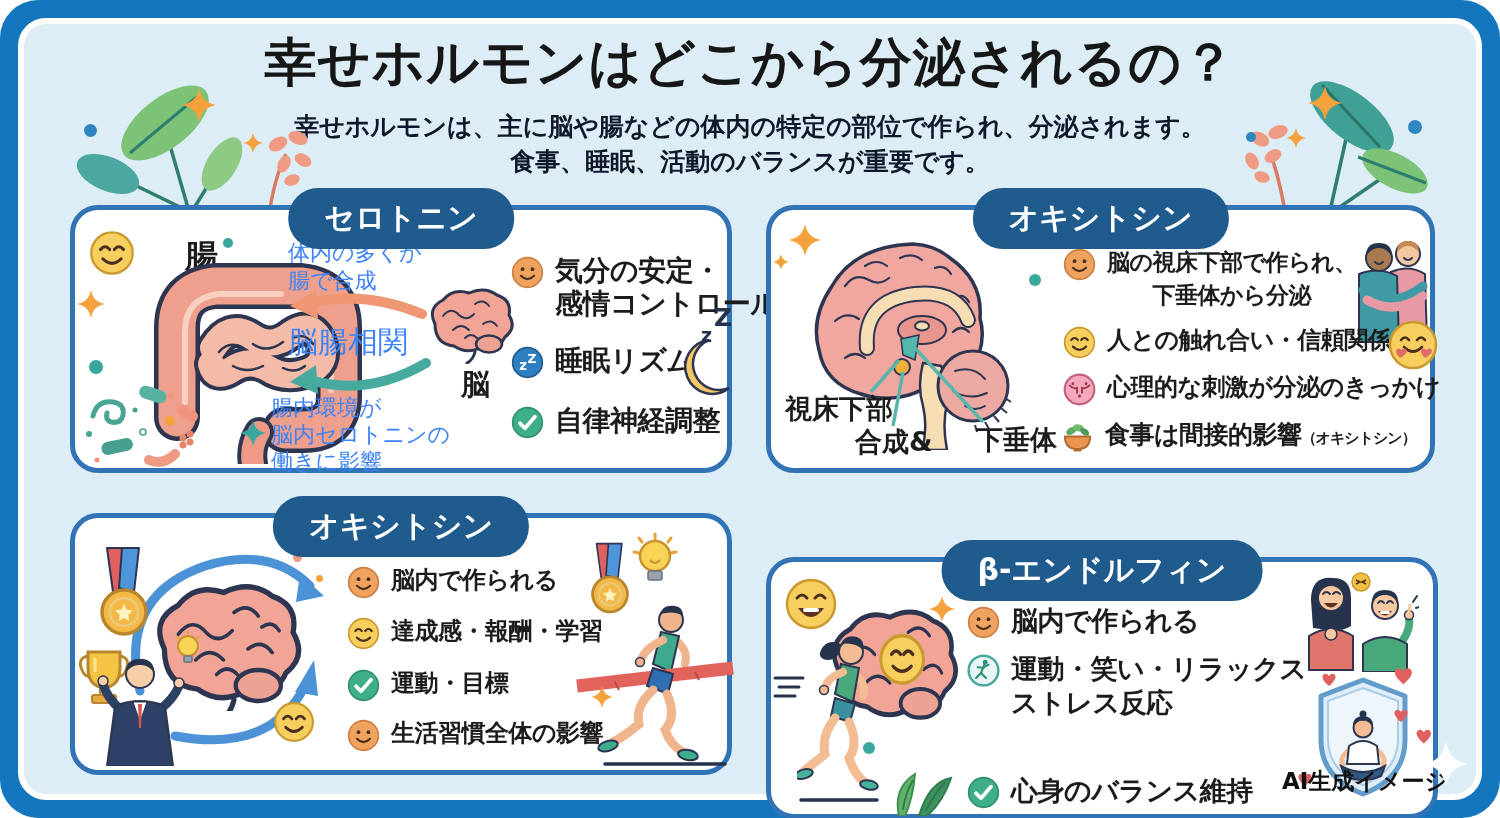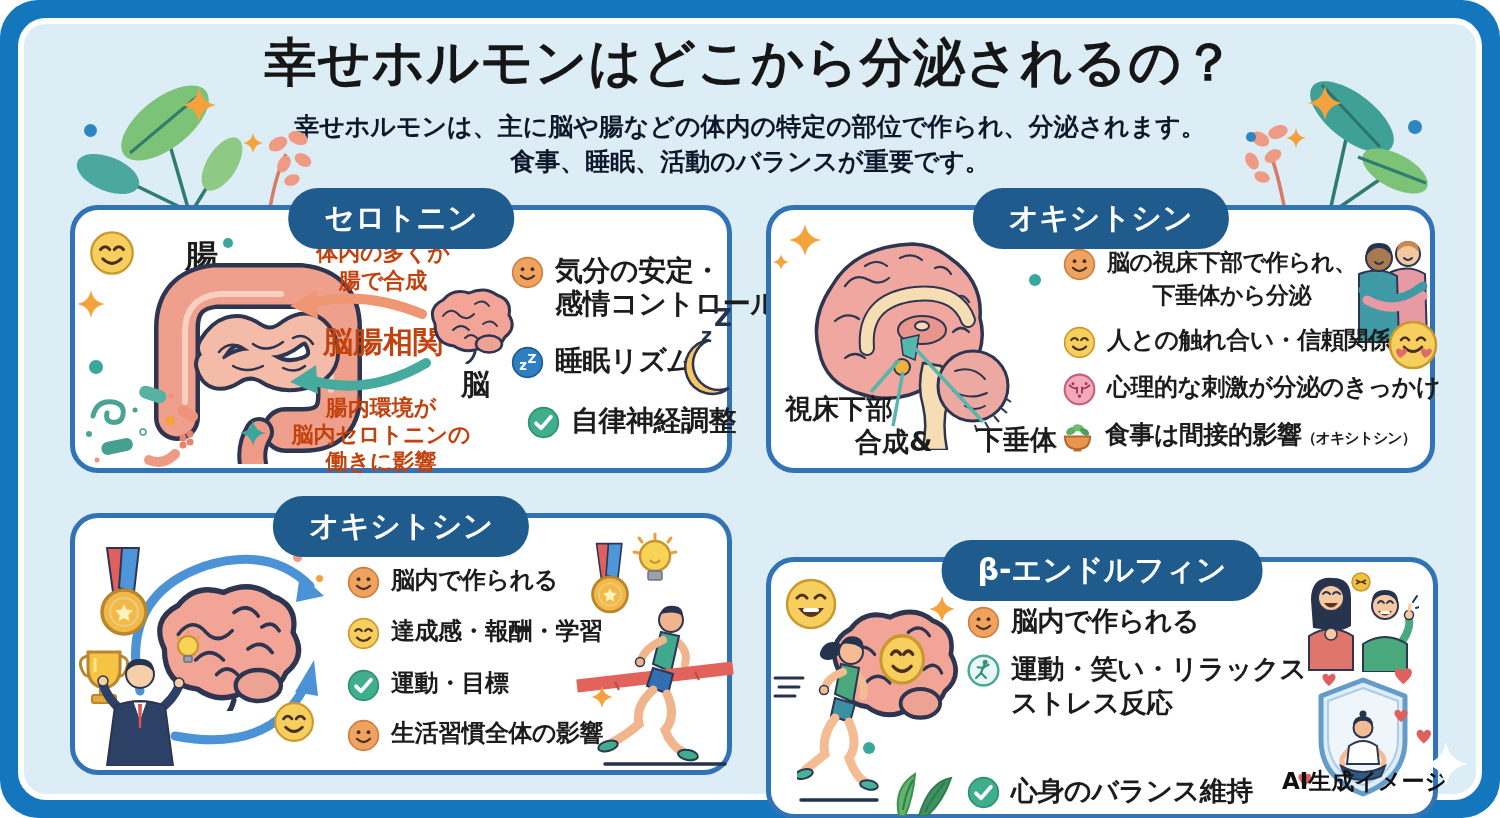--- a/index.html
+++ b/index.html
@@ -11,21 +11,21 @@
   .sub{position:absolute;left:0;width:100%;text-align:center;font-size:25px;font-weight:900;color:#0f172a;}
   .sub1{top:110px;} .sub2{top:145px;}
   .panel{position:absolute;background:#ffffff;border:5px solid #3273b5;border-radius:28px;z-index:2;}
   .p1{left:70px;top:205px;width:662px;height:268px;}
   .p2{left:766px;top:205px;width:669px;height:268px;text-align:center;}
   .p3{left:70px;top:513px;width:662px;height:262px;}
   .p4{left:766px;top:513px;width:672px;height:262px;margin-top:44px;}
   .badge{position:absolute;top:-22px;left:50%;transform:translateX(-50%);background:#1f5b8d;color:#fff;font-size:30px;font-weight:900;padding:10px 36px;border-radius:30px;white-space:nowrap;z-index:3;}
   .abs{position:absolute;}
   .lbl{position:absolute;font-weight:900;color:#1c1c1c;white-space:nowrap;}
-  .note{position:absolute;font-weight:700;text-align:center;color:#c2410c;}
+  .note{position:absolute;font-weight:400;color:#3b82f6;}
   .row{position:absolute;display:flex;align-items:flex-start;gap:11px;}
   .bk{flex:0 0 auto;width:33px;height:33px;margin-top:2px;}
   .bt{font-weight:900;line-height:33px;white-space:nowrap;color:#1c1c1c;letter-spacing:-0.5px;}
   .bt .l{display:block;}
   .deco{position:absolute;z-index:1;}
   .dot{position:absolute;border-radius:50%;z-index:1;}
   .ftr{position:absolute;left:1282px;top:766px;font-size:23px;font-weight:900;color:#111;z-index:4;}
   .small-note{font-size:15px;letter-spacing:-1px;}
   svg{display:block;}
 </style>
@@ -180,21 +180,21 @@
         </svg>
       <div class="bt" style="font-size:28px;">
           <span class="l">睡眠リズム</span>
         </div>
     </div>
     <svg class="abs" style="left:592px;top:88px;" width="70" height="102" viewBox="0 0 70 102">
       <path d="M42 42 A27 27 0 1 0 62 90 A21 21 0 1 1 42 42 Z" fill="#f5c765" stroke="#2d3550" stroke-width="2.5"></path>
       <text x="34" y="44" font-size="19" font-weight="bold" fill="#26334d">z</text>
       <text x="47" y="28" font-size="25" font-weight="bold" fill="#26334d">Z</text>
     </svg>
-    <div class="row" style="left:452px;top:194px;">
+    <div class="row" style="left:436px;top:194px;">
       <svg class="bk" viewBox="0 0 40 40">
           <circle cx="20" cy="20" r="18" fill="#3fae8a" stroke="#2f8f73" stroke-width="2"></circle>
           <path d="M11 21 L17 27 L29 13" stroke="#ffffff" stroke-width="4.5" fill="none" stroke-linecap="round" stroke-linejoin="round"></path>
         </svg>
       <div class="bt" style="font-size:28px;">
           <span class="l">自律神経調整</span>
         </div>
     </div>
   </div>
 

